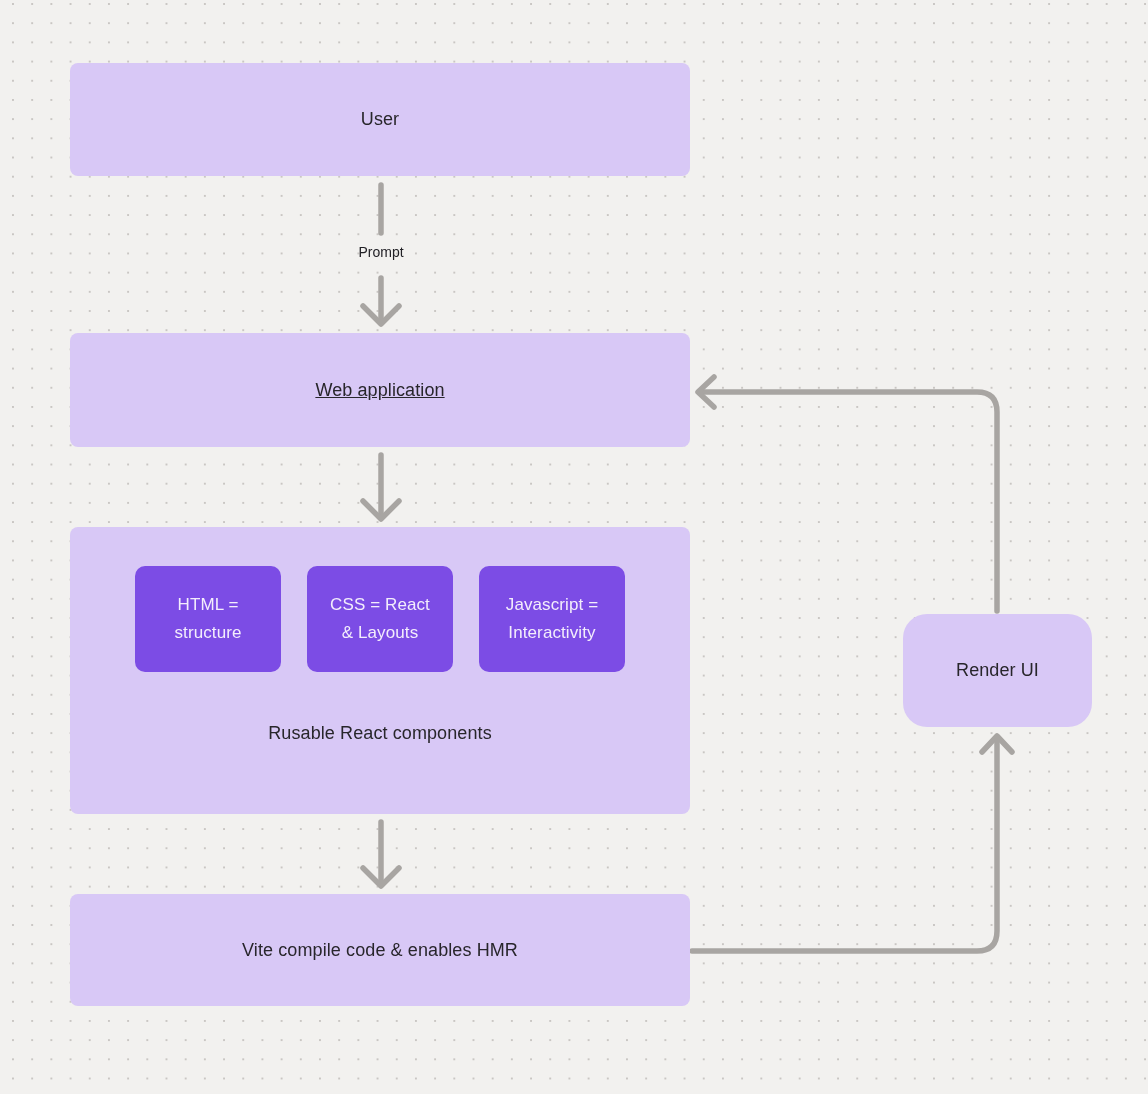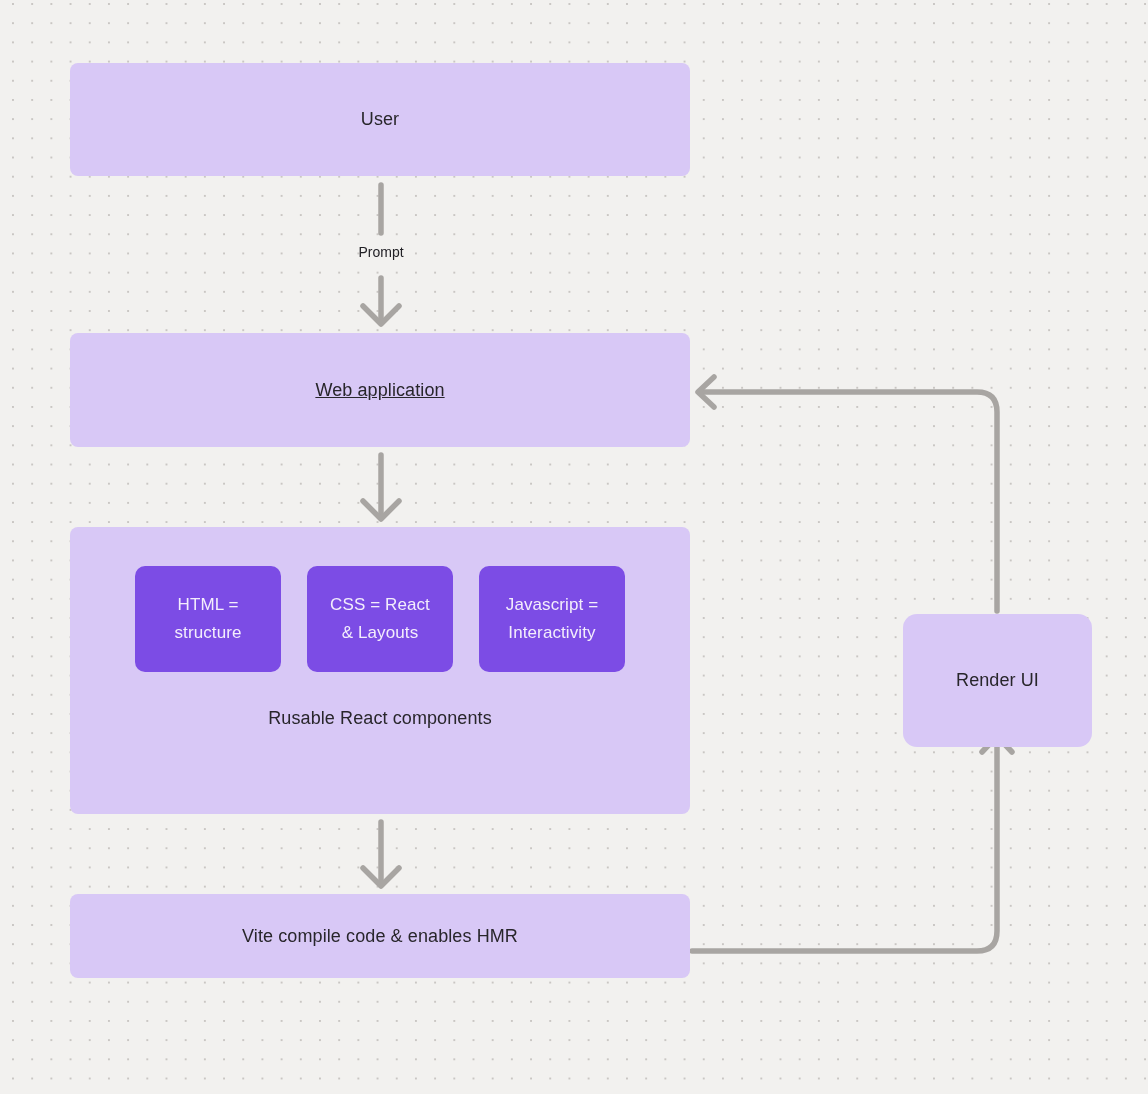--- a/index.html
+++ b/index.html
@@ -27,23 +27,23 @@
     justify-content: center;
     color: #28262b;
     font-size: 18px;
     font-weight: 500;
     letter-spacing: 0.1px;
   }
   #user-box        { left: 70px;  top: 63px;  width: 620px; height: 113px; }
   #web-app-box     { left: 70px;  top: 333px; width: 620px; height: 114px; text-decoration: underline; }
   #components-box  { left: 70px;  top: 527px; width: 620px; height: 287px;
                      display: block; }
-  #vite-box        { left: 70px;  top: 894px; width: 620px; height: 84px; }
-  #render-ui-box   { left: 903px; top: 614px; width: 189px; height: 133px;
-                     border-radius: 14px; }
+  #vite-box        { left: 70px;  top: 894px; width: 620px; height: 112px; }
+  #render-ui-box   { left: 903px; top: 614px; width: 189px; height: 113px;
+                     border-radius: 24px; }
 
   .chip-row {
     display: flex;
     justify-content: center;
     gap: 26px;
     margin-top: 39px;
   }
   .chip {
     width: 146px;
     height: 106px;
@@ -56,21 +56,21 @@
     color: #f3edfc;
     font-size: 17px;
     font-weight: 500;
     line-height: 28px;
     text-align: center;
   }
   .container-caption {
     position: absolute;
     left: 0;
     right: 0;
-    top: 181px;
+    top: 196px;
     text-align: center;
     color: #28262b;
     font-size: 18px;
     font-weight: 500;
   }
   #edge-layer {
     position: absolute;
     left: 0;
     top: 0;
     width: 1148px;

